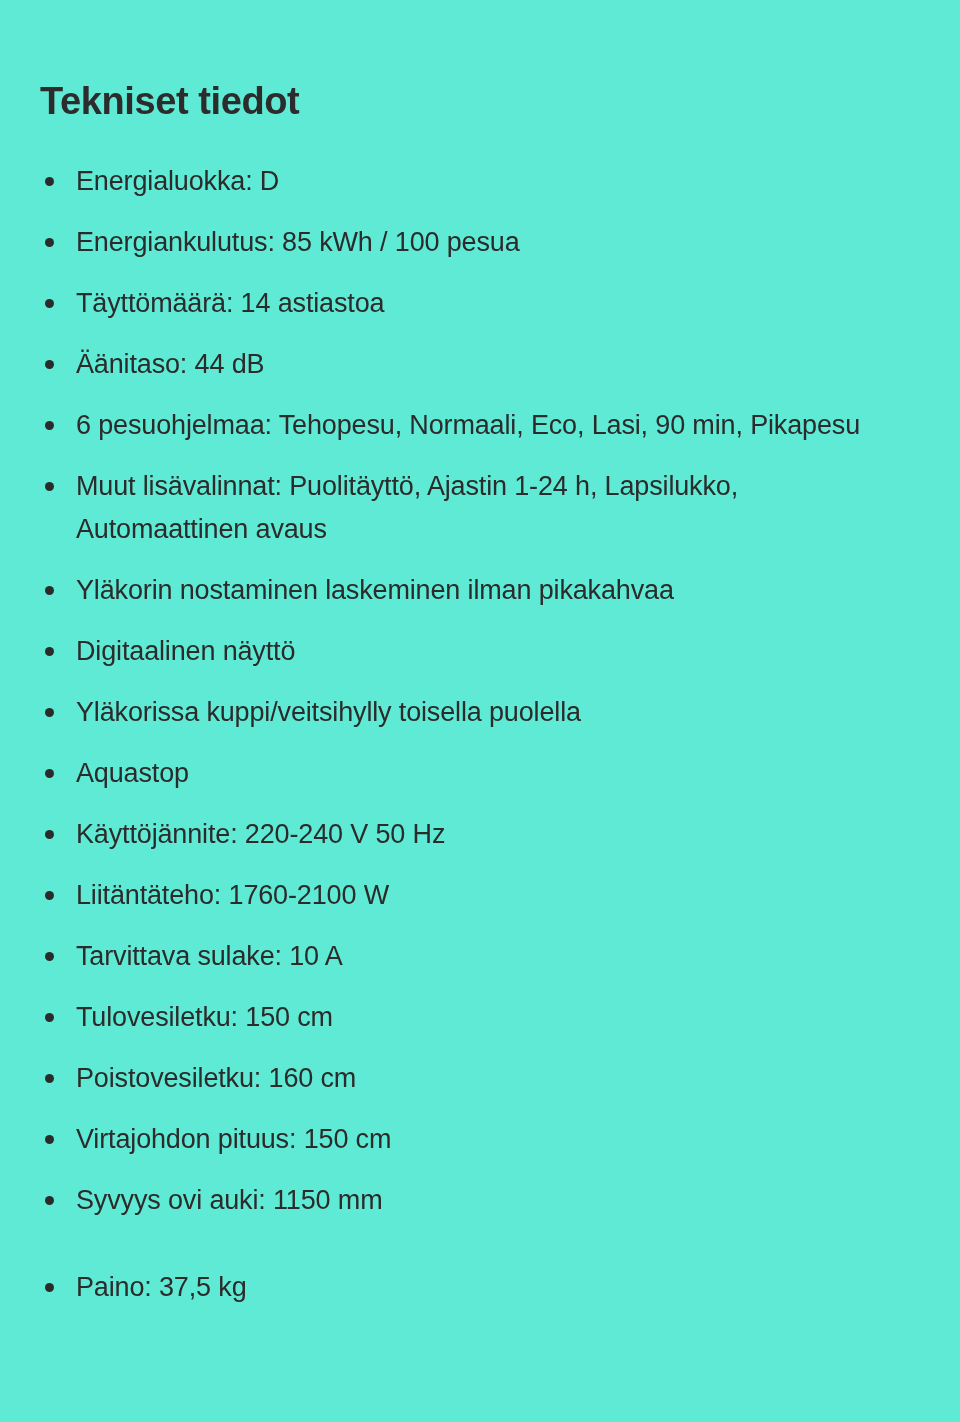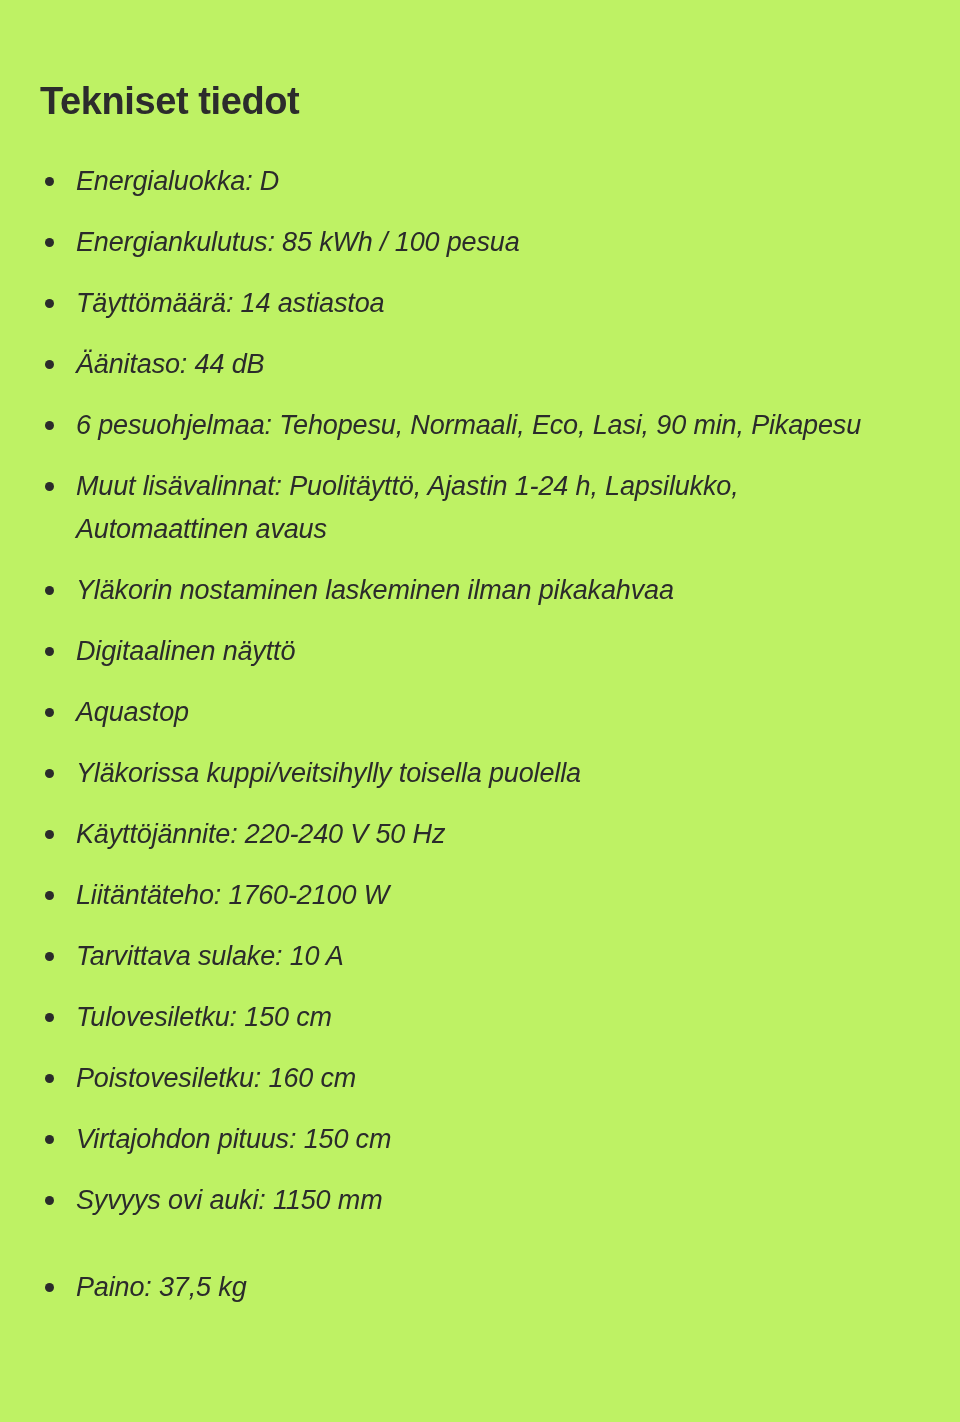--- a/index.html
+++ b/index.html
@@ -12,21 +12,21 @@
     width: 960px;
     height: 1422px;
     overflow: hidden;
     font-family: "Liberation Sans", "DejaVu Sans", sans-serif;
     -webkit-font-smoothing: antialiased;
   }
 
   .page {
     width: 960px;
     height: 1422px;
-    background: #bef264;
+    background: #5eead4;
     box-sizing: border-box;
     position: relative;
   }
 
   .spec-section {
     position: absolute;
     left: 0;
     top: 0;
     width: 960px;
   }
@@ -46,21 +46,20 @@
   }
 
   .spec-list {
     position: absolute;
     left: 40px;
     top: 160px;
     width: 840px;
     margin: 0;
     padding: 0;
     list-style: none;
-    font-style: italic;
   }
 
   .spec-item {
     position: relative;
     padding-left: 36px;
     margin: 0 0 18px 0;
     font-size: 27px;
     line-height: 43px;
     font-weight: 400;
     letter-spacing: -0.15px;
@@ -123,25 +122,25 @@
         <li class="spec-item">
           <span class="spec-bullet"></span>
           <span class="spec-text">Yläkorin nostaminen laskeminen ilman pikakahvaa</span>
         </li>
         <li class="spec-item">
           <span class="spec-bullet"></span>
           <span class="spec-text">Digitaalinen näyttö</span>
         </li>
         <li class="spec-item">
           <span class="spec-bullet"></span>
-          <span class="spec-text">Aquastop</span>
+          <span class="spec-text">Yläkorissa kuppi/veitsihylly toisella puolella</span>
         </li>
         <li class="spec-item">
           <span class="spec-bullet"></span>
-          <span class="spec-text">Yläkorissa kuppi/veitsihylly toisella puolella</span>
+          <span class="spec-text">Aquastop</span>
         </li>
         <li class="spec-item">
           <span class="spec-bullet"></span>
           <span class="spec-text">Käyttöjännite: 220-240 V 50 Hz</span>
         </li>
         <li class="spec-item">
           <span class="spec-bullet"></span>
           <span class="spec-text">Liitäntäteho: 1760-2100 W</span>
         </li>
         <li class="spec-item">

